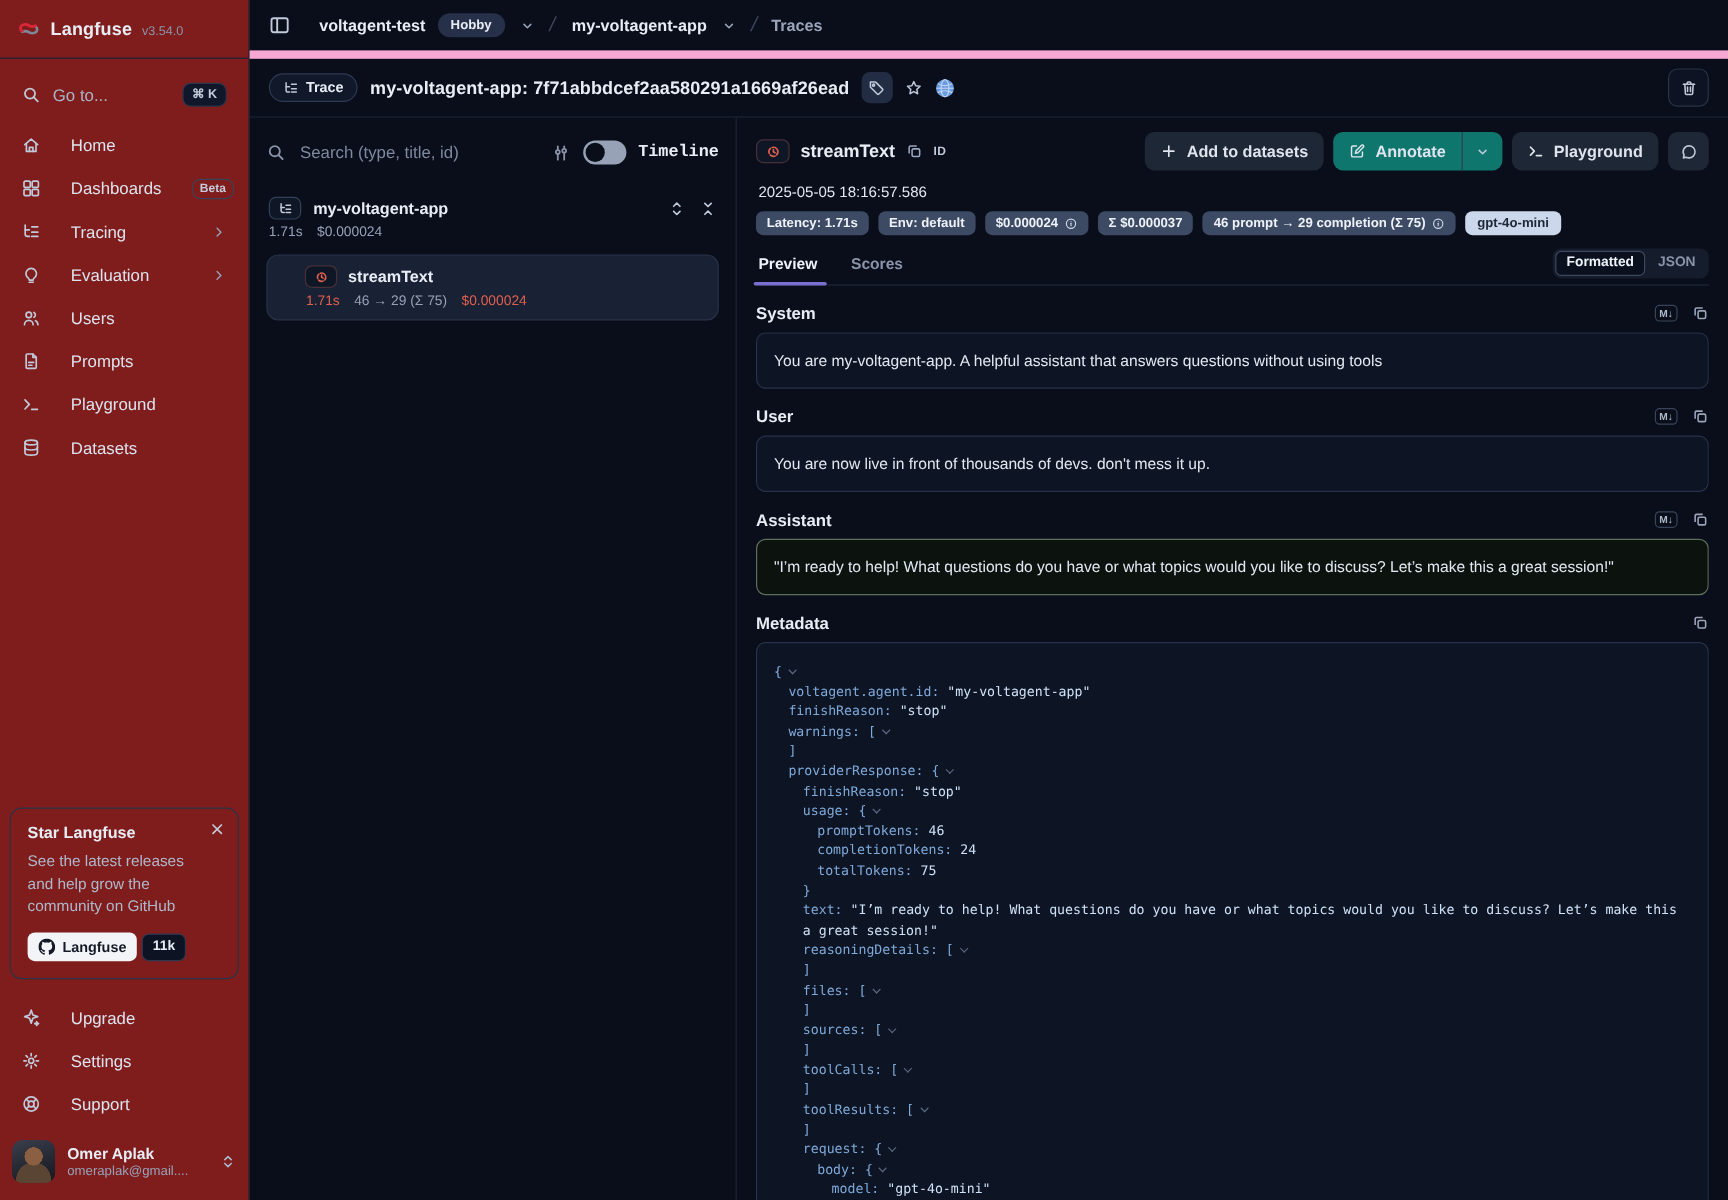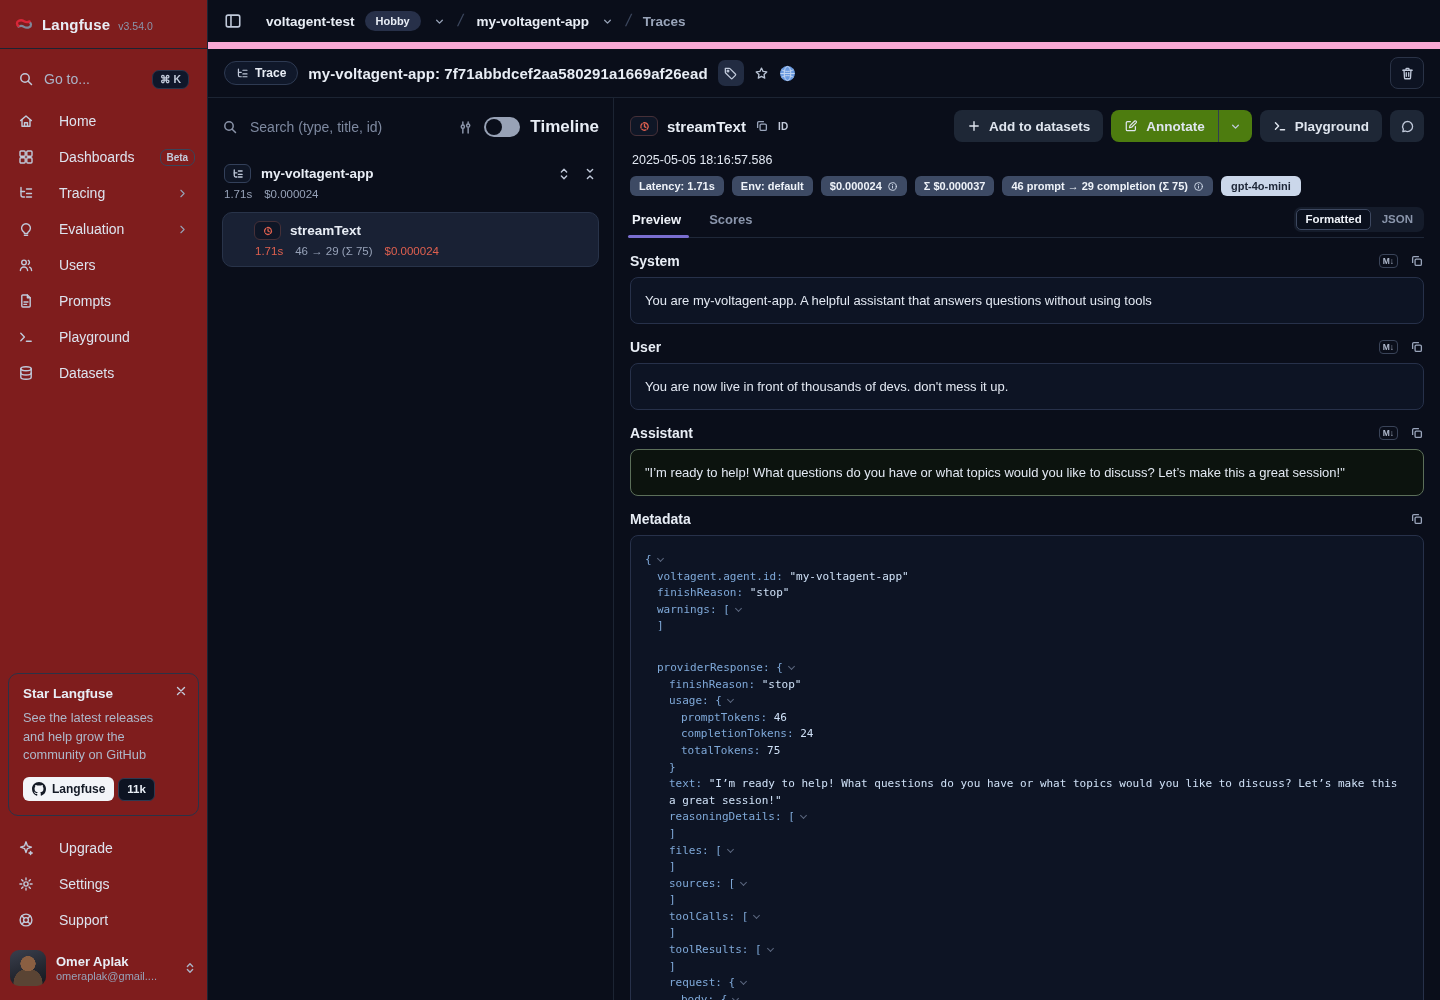--- a/index.html
+++ b/index.html
@@ -72,21 +72,21 @@
 
   
   .tree-panel { width:406px; min-width:406px; border-right:1px solid #1c2433; padding:10px 14px; }
   .search-row { height:38px; display:flex; align-items:center; gap:10px; margin-bottom:16px; }
   .search-row .icn { color:#8a93a8; }
   .search-row input { flex:1; background:transparent; border:none; outline:none; color:#dfe5ee; font-size:14px; font-family:inherit; min-width:0; }
   .search-row input::placeholder { color:#7e89a0; }
   .sliders-icn { width:17px; height:17px; color:#c0c9da; cursor:pointer; }
   .switch { width:36px; height:20px; border-radius:999px; background:#98a2b6; position:relative; cursor:pointer; flex:none; }
   .switch::after { content:""; position:absolute; left:2px; top:2px; width:16px; height:16px; border-radius:50%; background:#0a0e1a; }
-  .timeline-label { font-size:17px; font-weight:600; }
+  .timeline-label { font-size:14px; font-weight:600;font-family:Liberation Mono, monospace; }
 
   .tree-root-row { display:flex; align-items:center; gap:10px; padding:2px 2px; }
   .obs-chip { width:27px; height:19px; border:1px solid #33405a; background:#0f1626; border-radius:6px; display:flex; align-items:center; justify-content:center; flex:none; }
   .obs-chip .icn { width:12px; height:12px; }
   .tree-root-name { font-size:13.5px; font-weight:bold; }
   .tree-controls { margin-left:auto; display:flex; gap:12px; color:#aeb8cb; }
   .tree-controls .icn { width:14px; height:14px; cursor:pointer; }
   .tree-metrics { display:flex; gap:12px; font-size:11.5px; color:#97a2b8; padding:3px 2px 12px; }
   .tree-child { background:#192134; border:1px solid #283349; border-radius:10px; padding:8px 10px 9px 31px; cursor:pointer; }
   .tc-head { display:flex; align-items:center; gap:9px; }
@@ -97,21 +97,21 @@
 
   
   .detail-panel { flex:1; min-width:0; padding:12px 16px 0; display:flex; flex-direction:column; overflow:hidden; }
   .dp-header { display:flex; align-items:center; gap:9px; }
   .dp-title { font-size:15px; font-weight:bold; }
   .copy-icn { width:14px; height:14px; color:#9aa5bb; cursor:pointer; display:inline-flex; }
   .id-label { font-size:10px; font-weight:bold; color:#c3cbdb; letter-spacing:.4px; }
   .dp-actions { margin-left:auto; display:flex; align-items:center; gap:8px; }
   .btn { height:32px; background:#1e2736; border-radius:8px; display:flex; align-items:center; gap:8px; padding:0 13px; font-size:13.5px; font-weight:600; color:#dfe5ee; cursor:pointer; }
   .btn .icn { width:14px; height:14px; color:#dfe5ee; }
-  .btn-group { display:flex; background:#4d7c0f; border-radius:8px; overflow:hidden; }
+  .btn-group { display:flex; background:#0f766e; border-radius:8px; overflow:hidden; }
   .btn-group .btn { background:transparent; border-radius:0; }
   .btn-caret { width:34px; height:32px; display:flex; align-items:center; justify-content:center; border-left:1px solid #323d52; cursor:pointer; }
   .btn-caret .icn { width:13px; height:13px; color:#c0c9da; }
   .icon-btn { width:34px; height:32px; background:#1e2736; border-radius:8px; display:flex; align-items:center; justify-content:center; color:#dfe5ee; cursor:pointer; }
   .icon-btn .icn { width:15px; height:15px; }
 
   .timestamp { font-size:12.5px; color:#e2e8f2; margin:11px 2px 9px; }
   .badges-row { display:flex; align-items:center; gap:8px; flex-wrap:wrap; }
   .badge { background:#3d4a64; color:#eef2f8; font-size:11px; font-weight:600; padding:4px 9px; border-radius:6px; display:flex; align-items:center; gap:5px; }
   .badge .icn { width:11px; height:11px; color:#cdd6e6; }
@@ -660,21 +660,21 @@
                     </svg>
                 </span>
               </span>
             </div>
             <div class="meta-box" id="json-mount">
                 <div class="jl" style="padding-left: 0px;"><span class="jk">{</span><span class="jc"></span></div>
                 <div class="jl" style="padding-left: 12px;"><span class="jk">voltagent.agent.id: </span><span class="jv">"my-voltagent-app"</span></div>
                 <div class="jl" style="padding-left: 12px;"><span class="jk">finishReason: </span><span class="jv">"stop"</span></div>
                 <div class="jl" style="padding-left: 12px;"><span class="jk">warnings: </span><span class="jk">[</span><span class="jc"></span></div>
                 <div class="jl" style="padding-left: 12px;"><span class="jk">]</span></div>
-                <div class="jl" style="padding-left: 12px; margin-top: 25px;"><span class="jk">providerResponse: </span><span class="jk">{</span><span class="jc"></span></div>
+                <div class="jl" style="padding-left: 12px;"><span class="jk">providerResponse: </span><span class="jk">{</span><span class="jc"></span></div>
                 <div class="jl" style="padding-left: 24px;"><span class="jk">finishReason: </span><span class="jv">"stop"</span></div>
                 <div class="jl" style="padding-left: 24px;"><span class="jk">usage: </span><span class="jk">{</span><span class="jc"></span></div>
                 <div class="jl" style="padding-left: 36px;"><span class="jk">promptTokens: </span><span class="jv">46</span></div>
                 <div class="jl" style="padding-left: 36px;"><span class="jk">completionTokens: </span><span class="jv">24</span></div>
                 <div class="jl" style="padding-left: 36px;"><span class="jk">totalTokens: </span><span class="jv">75</span></div>
                 <div class="jl" style="padding-left: 24px;"><span class="jk">}</span></div>
                 <div class="jl" style="padding-left: 24px;"><span class="jk">text: </span><span class="jv">"I’m ready to help! What questions do you have or what topics would you like to discuss? Let’s make this a great session!"</span></div>
                 <div class="jl" style="padding-left: 24px;"><span class="jk">reasoningDetails: </span><span class="jk">[</span><span class="jc"></span></div>
                 <div class="jl" style="padding-left: 24px;"><span class="jk">]</span></div>
                 <div class="jl" style="padding-left: 24px;"><span class="jk">files: </span><span class="jk">[</span><span class="jc"></span></div>

